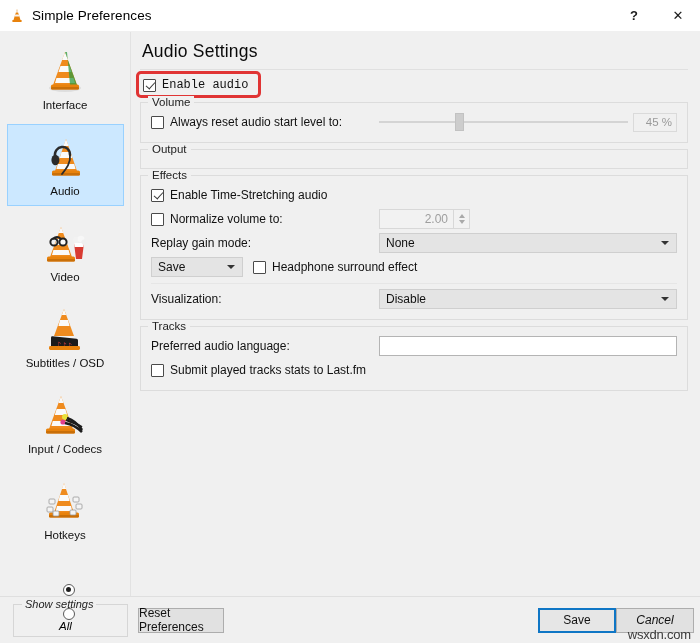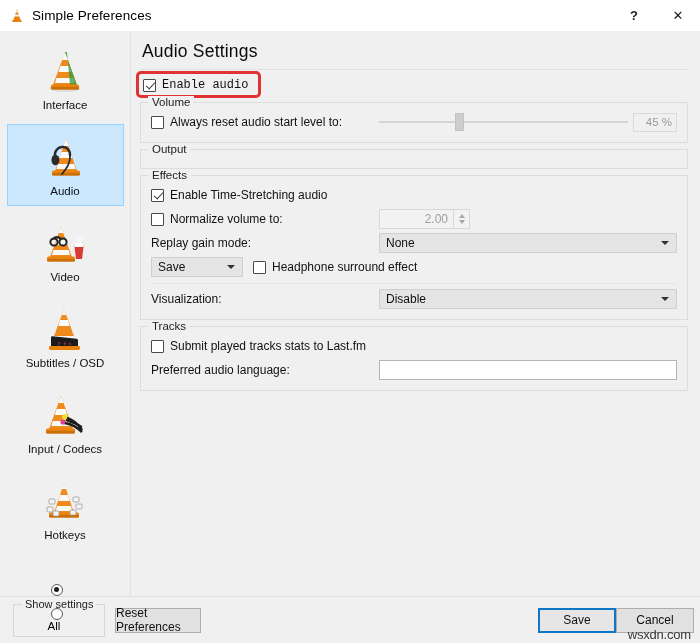--- a/index.html
+++ b/index.html
@@ -339,29 +339,30 @@
     height: 47px;
     background: #f0f0f0;
     border-top: 1px solid #dfdfdf;
     position: relative;
     display: flex;
     align-items: center;
     padding: 0 9px;
     box-sizing: border-box;
   }
   .show-group {
-    width: 92px;
+    width: 115px;
     height: 33px;
     border: 1px solid #d6d6d6;
     position: relative;
     box-sizing: border-box;
     display: flex;
     align-items: flex-end;
     padding-bottom: 4px;
     margin-left: 4px;
+    font-style: italic;
   }
   .show-group .g-title2 {
     position: absolute;
     top: -7px;
     left: 8px;
     background: #f0f0f0;
     padding: 0 3px;
     font-size: 11px;
     color: #222;
   }
@@ -410,21 +411,21 @@
   .right-btns {
     position: absolute;
     right: 6px;
     display: flex;
   }
   #save-btn {
     width: 78px;
     background: #e6e6e6;
     border: 2px solid #0f76c5;
   }
-  #cancel-btn { width: 78px; }
+  #cancel-btn { width: 78px; font-style: italic; }
 
   .watermark {
     position: absolute;
     right: 9px;
     bottom: 1px;
     font-size: 13px;
     color: #3b3b3b;
     font-family: "Liberation Sans", sans-serif;
     letter-spacing: -0.2px;
   }
@@ -657,30 +658,30 @@
         </div>
       </div>
     </div>
 
     
     <div class="group">
       <span class="g-title">Tracks</span>
 
       <div class="row">
         <div class="lab-col">
+          <span class="lab">Preferred audio language:</span>
+        </div>
+        <div class="textfield"></div>
+      </div>
+
+      <div class="row">
+        <div class="lab-col">
           <span class="chk"></span>
           <span class="lab">Submit played tracks stats to Last.fm</span>
         </div>
-      </div>
-
-      <div class="row">
-        <div class="lab-col">
-          <span class="lab">Preferred audio language:</span>
-        </div>
-        <div class="textfield"></div>
       </div>
     </div>
 
   </div>
 </div>
 
 <div id="bottombar">
 
   <div class="show-group">
     <span class="g-title2">Show settings</span>

